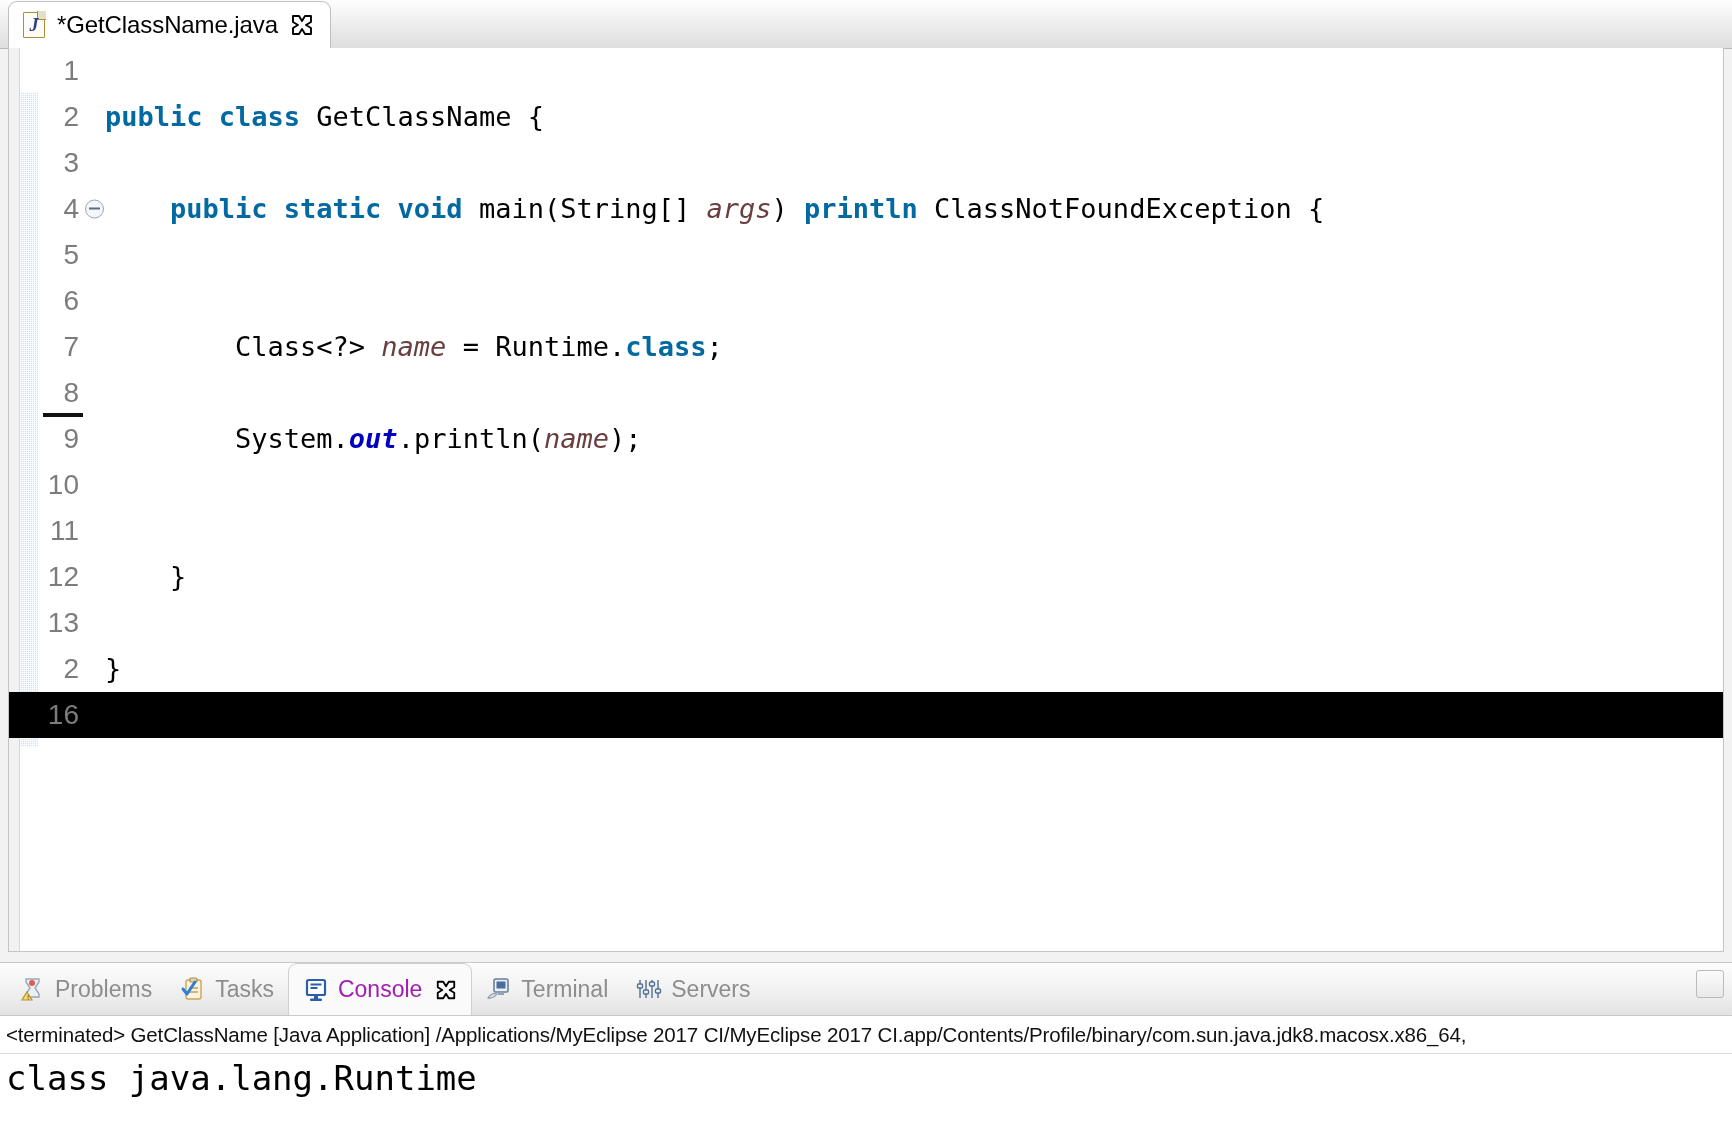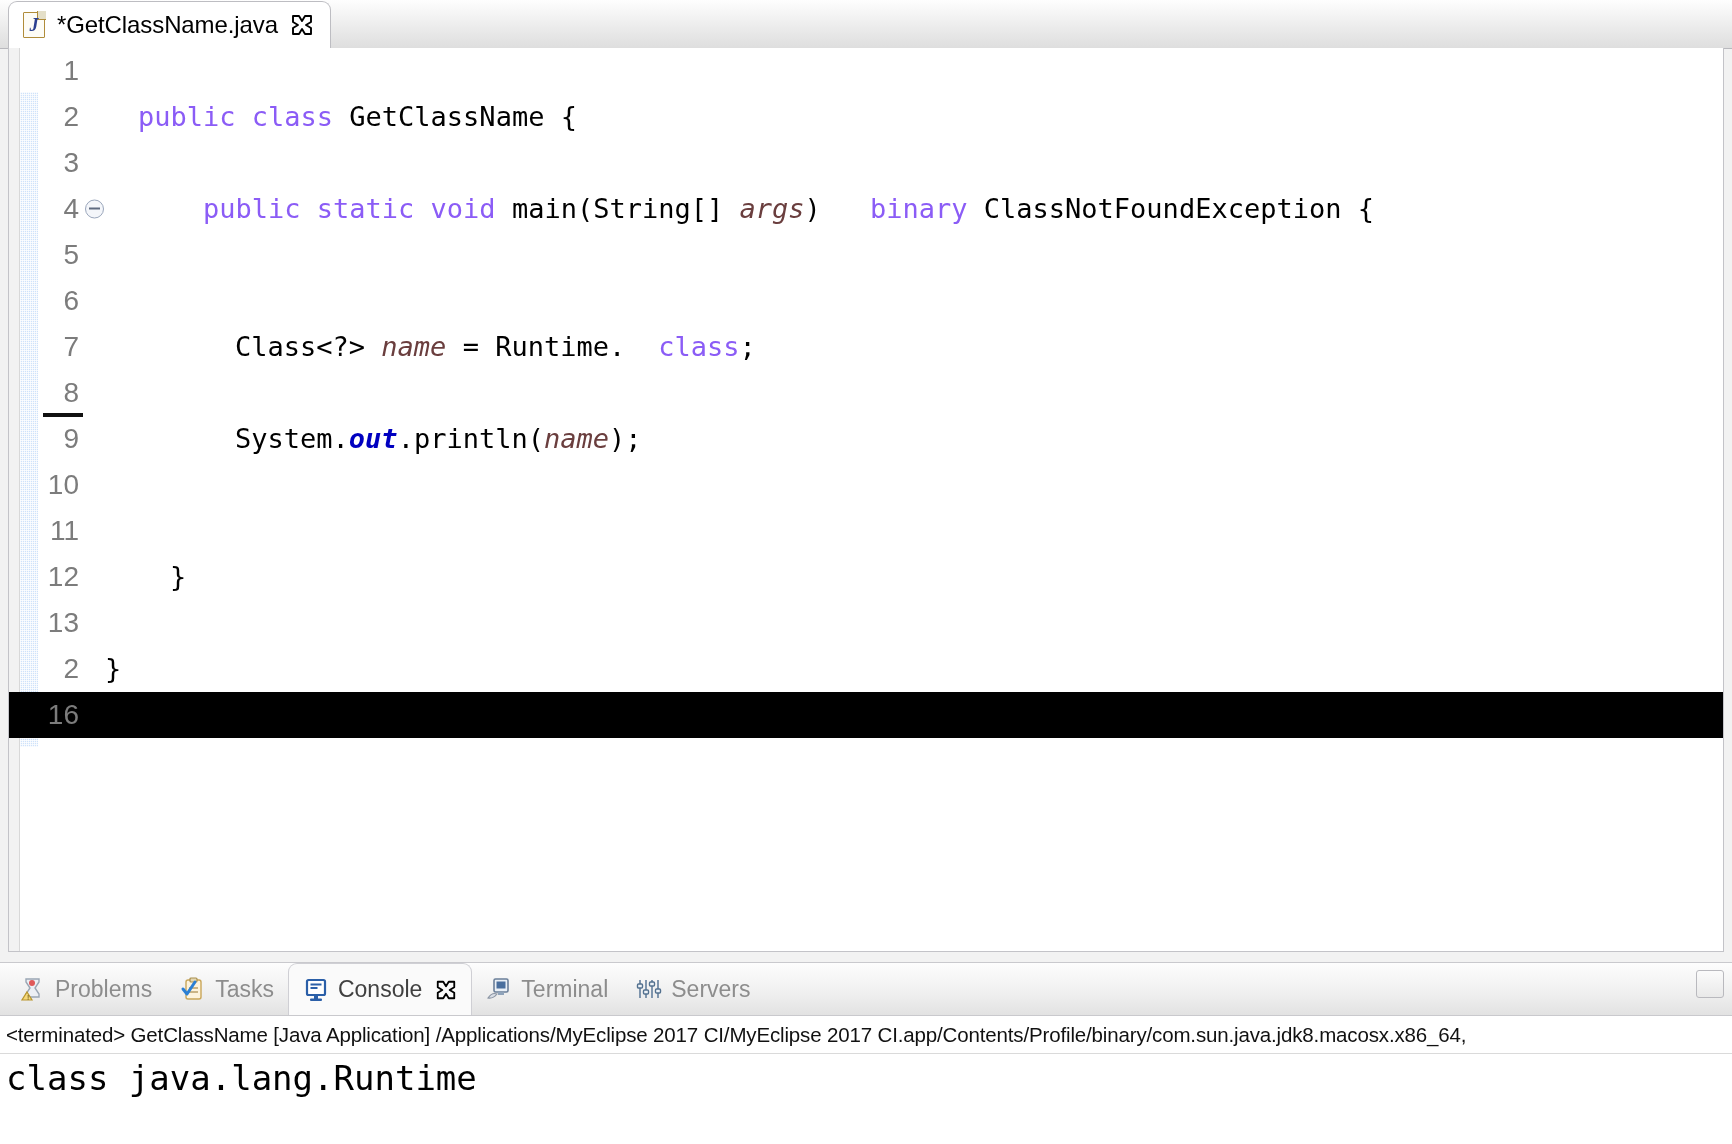--- a/index.html
+++ b/index.html
@@ -165,21 +165,21 @@
   }
   .code-text {
     white-space: pre;
     flex: 1;
     padding-left: 22px;
     color: #000;
     line-height: 46px;
     position: relative;
     z-index: 2;
   }
-  .kw    { color: #8b5cf6; font-weight: normal; margin-left: 33px; }
+  .kw    { color: #0369a1; font-weight: bold; }
   .loc   { color: #6a3e3e; font-style: italic; text-align: center; }
   .sfld  { color: #0000c0; font-style: italic; font-weight: bold; }
   .plain { color: #000; }
 
   .fold-rule {
     position: absolute;
     left: 34px;
     width: 40px;
     height: 4px;
     background: #111;
@@ -217,21 +217,21 @@
     align-items: center;
     gap: 9px;
     height: 52px;
     padding: 0 14px;
     box-sizing: border-box;
     font-size: 23px;
     color: #8d8d8d;
     white-space: nowrap;
   }
   .vtab.active {
-    color: #404040;
+    color: #a21caf;
     background: #fafafa;
     border: 1px solid #cfcfd4;
     border-bottom: none;
     border-top-left-radius: 9px;
     border-top-right-radius: 9px;
   }
   .vtab .vicon { width: 26px; height: 26px; flex: none; position: relative; }
   .vtab .vclose { width: 22px; height: 22px; flex: none; margin-left: 4px; }
 
   .minbtn {
@@ -303,21 +303,21 @@
             <div class="gutter">2</div>
             <div class="code-text"><span class="kw">public class </span><span class="plain">GetClassName {</span></div>
           </div>
           <div class="line">
             <div class="gutter">3</div>
             <div class="code-text"></div>
           </div>
           <div class="line">
             <div class="gutter">4</div>
             <span class="foldmark"></span>
-            <div class="code-text"><span class="plain">    </span><span class="kw">public static void </span><span class="plain">main(String[] </span><span class="loc">args</span><span class="plain">) </span><span class="kw">binary </span><span class="plain">ClassNotFoundException {</span></div>
+            <div class="code-text"><span class="plain">    </span><span class="kw">public static void </span><span class="plain">main(String[] </span><span class="loc">args</span><span class="plain">) </span><span class="kw">println </span><span class="plain">ClassNotFoundException {</span></div>
           </div>
           <div class="line">
             <div class="gutter">5</div>
             <div class="code-text"></div>
           </div>
           <div class="line">
             <div class="gutter">6</div>
             <div class="code-text"></div>
           </div>
           <div class="line">

